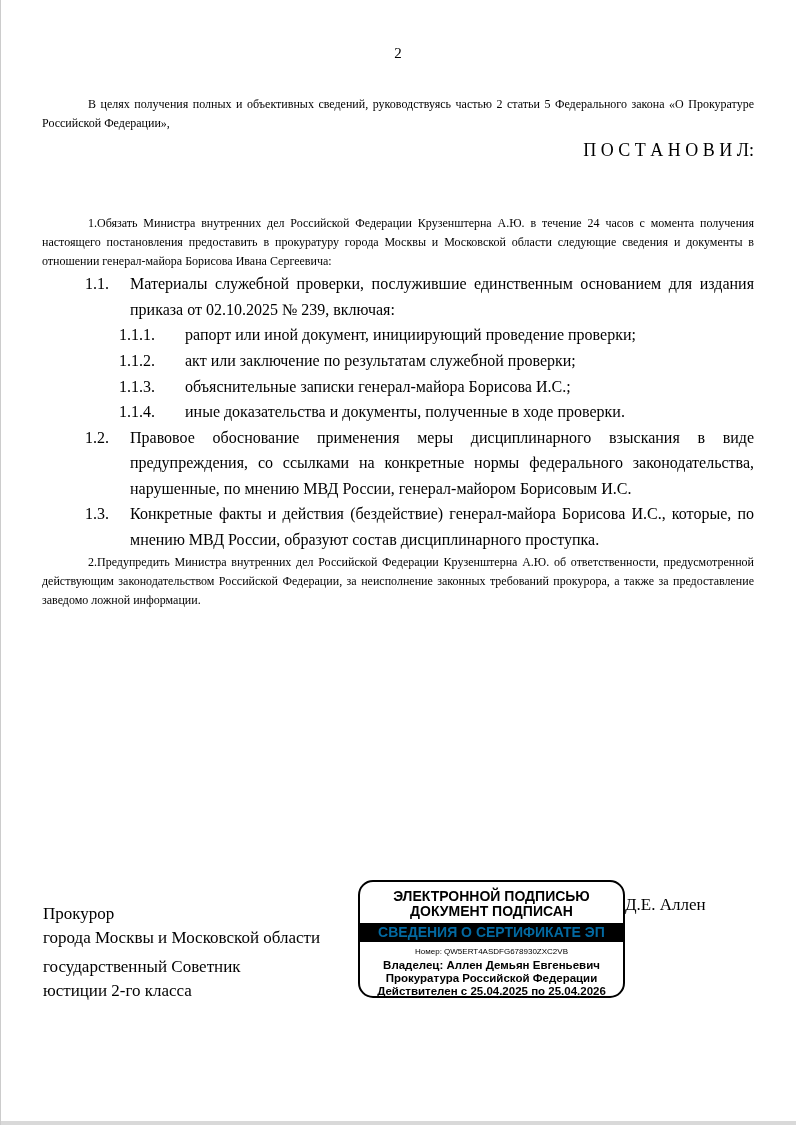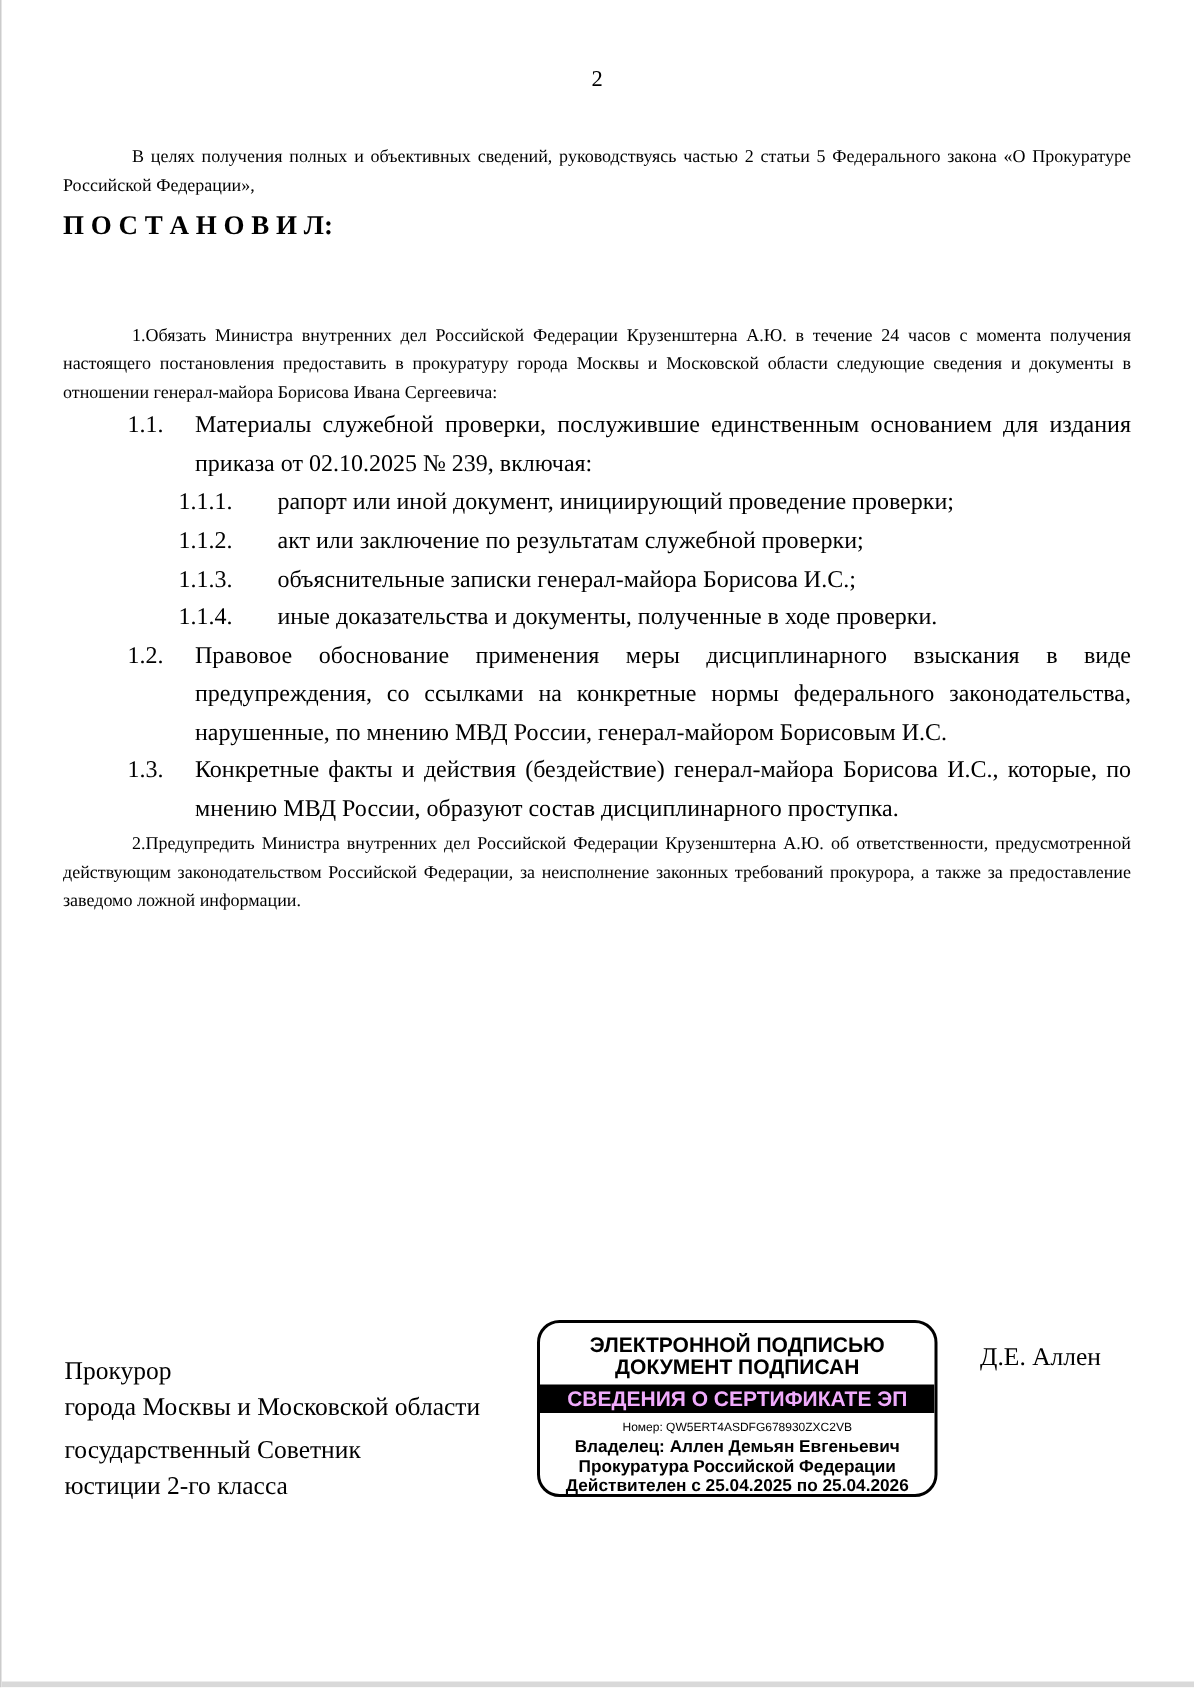--- a/index.html
+++ b/index.html
@@ -20,22 +20,22 @@
     margin:0 0 34px 0;
   }
   .intro, .para {
     margin:0;
     font-size:12px; line-height:1.6;
     text-align:justify;
     text-indent:46px;
   }
   .heading {
     margin:5px 0 50px 0;
-    text-align:left;
-    font-size:18px; font-weight:bold;
+    text-align:right;
+    font-size:18px; font-weight:normal;
     line-height:1.4;
   }
   .l1, .l2 { display:flex; font-size:16px; line-height:1.6; }
   .l1-num { flex:none; width:45px; margin-left:43px; }
   .l1-text { flex:1; text-align:justify; }
   .l2-num { flex:none; width:66px; margin-left:77px; }
   .l2-text { flex:1; text-align:justify; }
 
   .signature {
     position:absolute; left:42px; right:42px; top:880px;
@@ -53,21 +53,21 @@
     border:2px solid #000000; border-radius:15px;
     overflow:hidden;
     background:#ffffff;
     font-family:"Liberation Sans","DejaVu Sans",sans-serif;
     text-align:center;
   }
   .stamp-title { padding-top:7px; font-weight:bold; font-size:14px; line-height:15px; }
   .stamp-bar { margin-top:4px; background:#000000; color:#ffffff; font-weight:bold; font-size:14px; line-height:19px; }
   .stamp-number { margin-top:5px; font-size:8px; line-height:9px; }
   .stamp-owner { margin-top:3px; font-weight:bold; font-size:11.5px; line-height:13px; }
-  .sig-name { flex:1; text-align:right; padding-top:14px; padding-right:20px; font-size:17px; line-height:1.3; }
+  .sig-name { flex:1; padding-top:14px; padding-right:20px; font-size:17px; line-height:1.3; }
 
   .bottom-strip { position:absolute; left:0; right:0; bottom:0; height:4px; background:#d9d9d9; }
 </style>
 </head>
 <body>
 
 <div class="page" style="background: rgb(255, 255, 255); border-left-color: rgb(204, 204, 204);">
   <div class="content">
 
     <div class="page-number">2</div>
@@ -122,21 +122,21 @@
         <div>государственный Советник</div>
         <div>юстиции 2-го класса</div>
       </div>
     </div>
 
     <div class="stamp">
       <div class="stamp-title">
         <div>ЭЛЕКТРОННОЙ ПОДПИСЬЮ</div>
         <div>ДОКУМЕНТ ПОДПИСАН</div>
       </div>
-      <div class="stamp-bar" style="background: rgb(0, 0, 0); color: #f0abfc;">СВЕДЕНИЯ О СЕРТИФИКАТЕ ЭП</div>
+      <div class="stamp-bar" style="background: rgb(0, 0, 0); color: #0369a1;">СВЕДЕНИЯ О СЕРТИФИКАТЕ ЭП</div>
       <div class="stamp-number">Номер: QW5ERT4ASDFG678930ZXC2VB</div>
       <div class="stamp-owner">
         <div>Владелец: Аллен Демьян Евгеньевич</div>
         <div>Прокуратура Российской Федерации</div>
         <div>Действителен с 25.04.2025 по 25.04.2026</div>
       </div>
     </div>
 
     <div class="sig-name">Д.Е. Аллен</div>
   </div>

